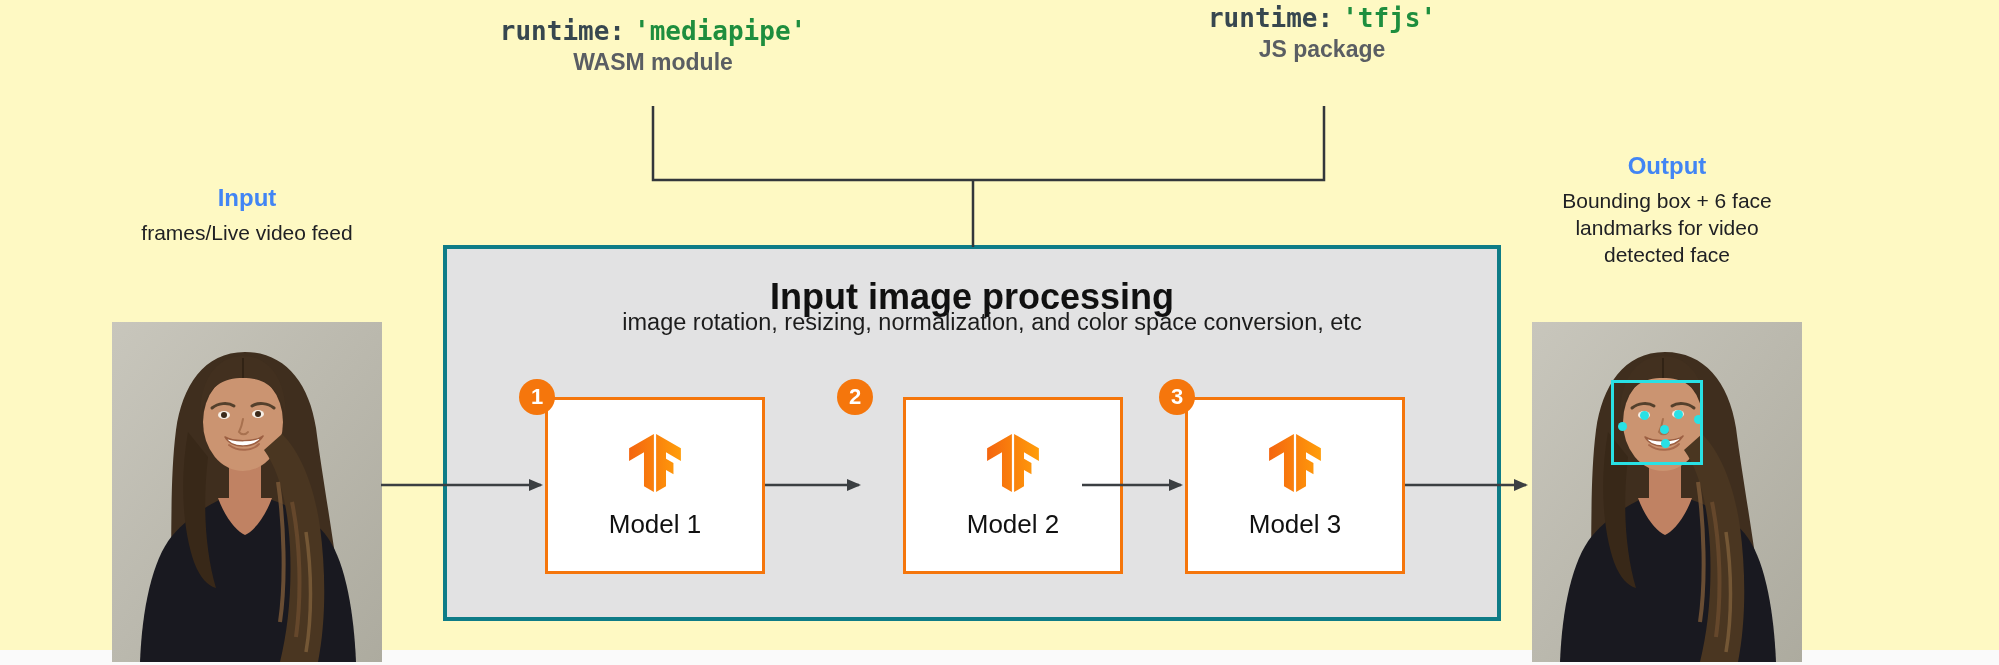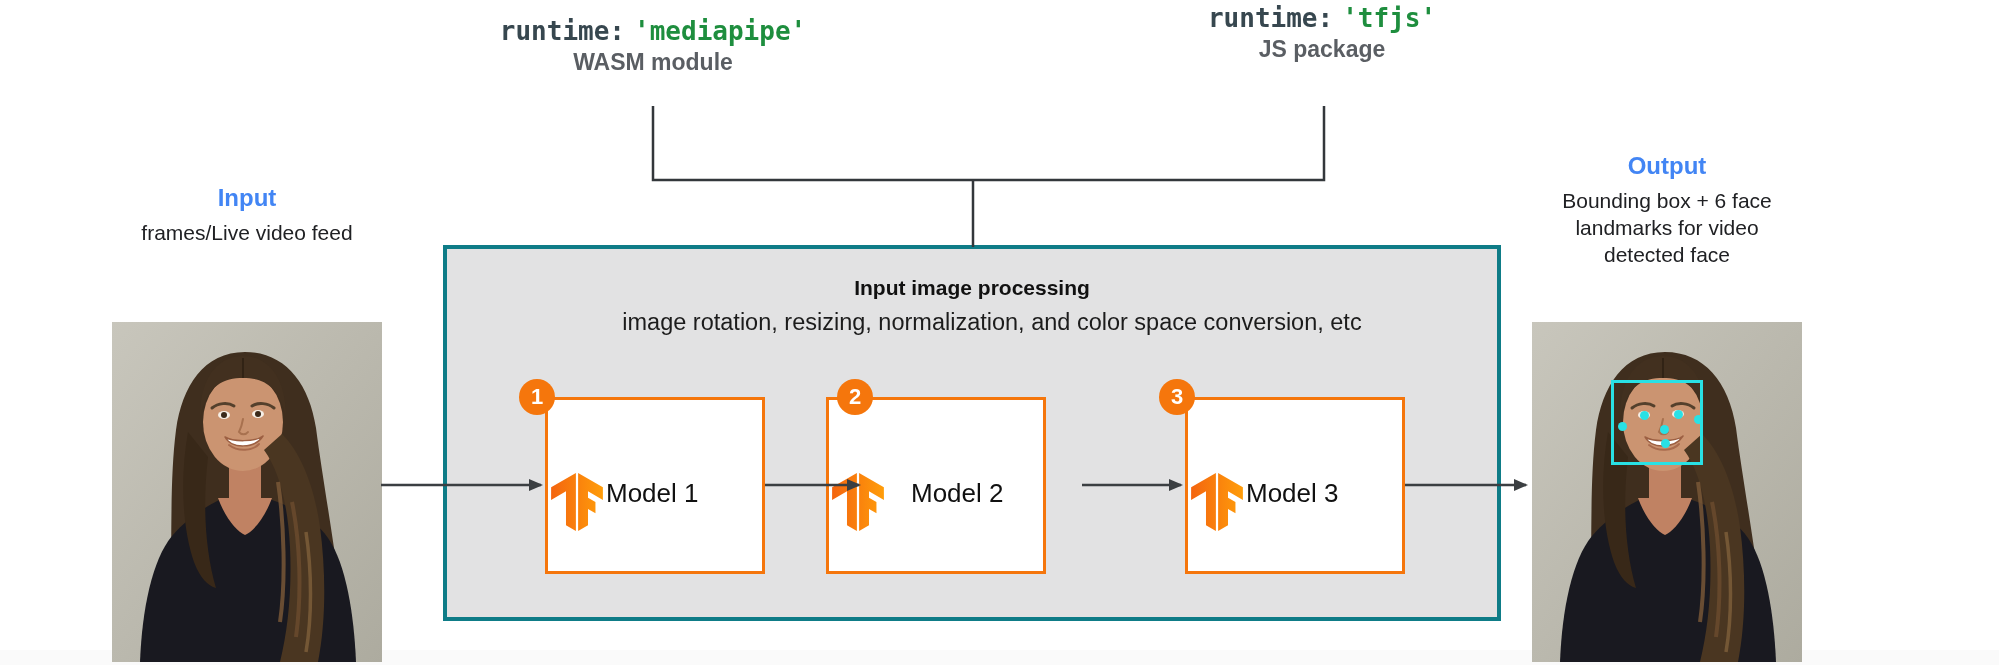--- a/index.html
+++ b/index.html
@@ -1,18 +1,18 @@
 <!DOCTYPE html>
 <html><head>
 <meta charset="utf-8">
 <style>
   html,body{margin:0;padding:0;background:#e9e9ea;}
   .canvas{
     position:relative;width:1999px;height:665px;overflow:hidden;
-    background:#ffffff;
+    background:#fef9c3;
     font-family:"Liberation Sans",sans-serif;
     -webkit-font-smoothing:antialiased;
   }
   .bottom-strip{position:absolute;left:0;top:650px;width:1999px;height:15px;background:#FAFAFA;z-index:0;}
 
   
   .runtime-block{position:absolute;width:440px;text-align:center;z-index:2;}
   .code-line{font-family:"DejaVu Sans Mono",monospace;font-size:26px;font-weight:bold;color:#37474F;white-space:nowrap;}
   .code-line .val{color:#1E8E3E;margin-left:9px;}
   .runtime-sub{font-size:23px;font-weight:bold;color:#5A5E63;margin-top:3px;}
@@ -21,29 +21,29 @@
   .side-label{position:absolute;width:320px;text-align:center;z-index:2;}
   .side-title{font-size:24px;font-weight:bold;color:#4285F4;margin-bottom:7px;}
   .side-line{font-size:21px;color:#202124;line-height:27px;}
 
   
   .proc-box{
     position:absolute;left:443px;top:245px;width:1058px;height:376px;
     box-sizing:border-box;background:#E2E2E3;border:4px solid #0E7C87;z-index:1;
   }
   .proc-title{position:absolute;left:443px;top:276px;width:1058px;text-align:center;
-    font-size:21px;font-weight:bold;color:#111;z-index:2;}
+    font-size:36px;font-weight:bold;color:#111;z-index:2;}
   .proc-subtitle{position:absolute;left:443px;top:309px;width:1058px;text-align:center;
     font-size:23.5px;color:#1c1c1c;z-index:2;padding-left:20px;}
 
   
   .model-box{
     position:absolute;top:397px;width:220px;height:177px;box-sizing:border-box;
     background:#fff;border:3px solid #F5760C;z-index:2;
-    display:flex;flex-direction:row;align-items:center;
+    display:flex;flex-direction:column;align-items:center;
   }
   .model-box .tf-logo{width:58px;height:62px;margin-top:32px;}
   .model-label{font-size:26px;color:#111;margin-top:15px;}
   .step-badge{
     position:absolute;top:379px;width:36px;height:36px;border-radius:50%;
     background:#F5760C;color:#fff;font-size:22px;font-weight:bold;
     display:flex;align-items:center;justify-content:center;z-index:3;
   }
 
   
@@ -132,21 +132,21 @@
   <div class="proc-box"></div>
   <div class="proc-title">Input image processing</div>
   <div class="proc-subtitle">image rotation, resizing, normalization, and color space conversion, etc</div>
 
   <div class="model-box" style="left:545px;">
     <svg class="tf-logo">
         <use href="#sym-tf"></use>
       </svg>
     <div class="model-label">Model 1</div>
   </div>
-  <div class="model-box" style="left:826px;gap:24px;">
+  <div class="model-box" style="left:903px;">
     <svg class="tf-logo">
         <use href="#sym-tf"></use>
       </svg>
     <div class="model-label">Model 2</div>
   </div>
   <div class="model-box" style="left:1185px;">
     <svg class="tf-logo">
         <use href="#sym-tf"></use>
       </svg>
     <div class="model-label">Model 3</div>

